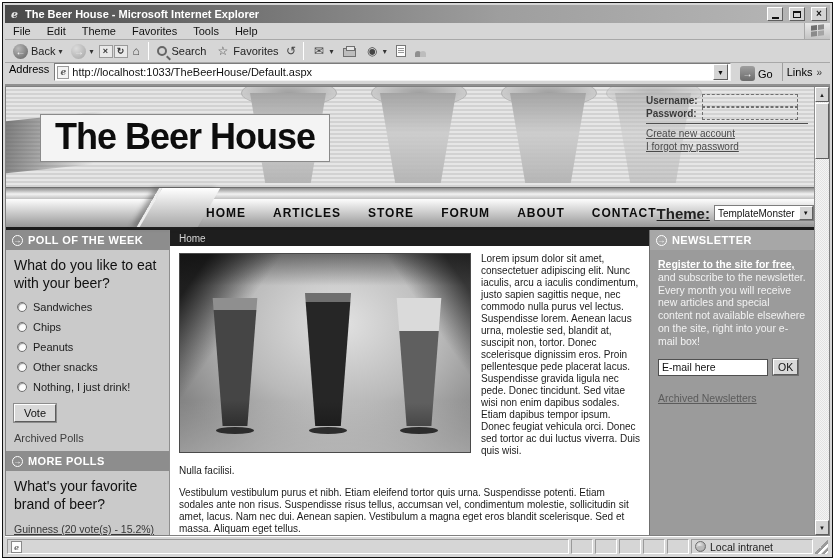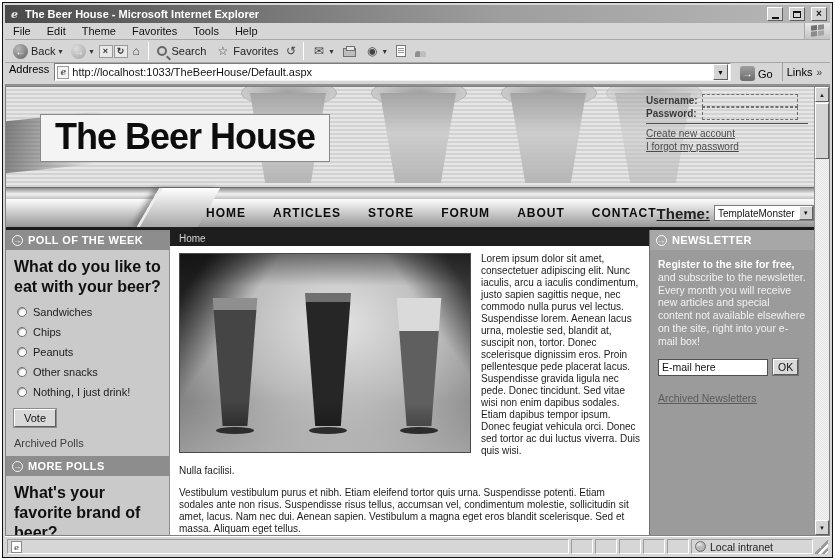--- a/index.html
+++ b/index.html
@@ -117,21 +117,21 @@
     font-size:6px;display:flex;align-items:center;justify-content:center;}
 
   
   .columns{flex:1;display:flex;min-height:0;overflow:hidden;}
   .panel-header{height:20px;display:flex;align-items:center;gap:5px;padding:0 6px;
     background:#8d8d8d;color:#fff;font-size:11px;font-weight:bold;letter-spacing:.4px;flex-shrink:0;}
   .ph-icon{width:11px;height:11px;border:1px solid #fff;border-radius:50%;color:#fff;font-size:8px;
     display:flex;align-items:center;justify-content:center;flex-shrink:0;}
 
   .col-left{width:164px;background:#cacaca;border-right:1px solid #8f8f8f;flex-shrink:0;font-size:11px;color:#1c1c1c;overflow:hidden;}
-  .poll-question{font-weight:bold;font-size:16px;padding:7px 8px 5px;color:#101010;line-height:1.25;}
+  .poll-question{font-weight:normal;font-size:14px;padding:7px 8px 5px;color:#101010;line-height:1.25;}
   .radio-row{display:flex;align-items:center;gap:6px;padding:4px 0 4px 11px;}
   .radio{width:10px;height:10px;border-radius:50%;background:#fdfdfd;border:1px solid #707070;
     box-shadow:inset 1px 1px 1px rgba(0,0,0,.4);flex-shrink:0;}
   .vote-btn{margin:7px 0 2px 8px;padding:2px 9px;font-size:11px;background:#d9d9d9;color:#111;
     border:1px solid;border-color:#fff #5c5c5c #5c5c5c #fff;outline:1px solid #8d8d8d;font-family:"Liberation Sans",sans-serif;}
   .side-link{display:inline-block;margin:8px 8px 7px;color:#3d3d3d;}
   .result-item{padding:5px 8px 2px;}
   .result-link{color:#383838;text-decoration:underline;font-size:10.5px;white-space:nowrap;}
   .result-bar{height:5px;background:#8b8b8b;margin-top:3px;}
 
@@ -155,21 +155,21 @@
   .b2{left:129px;width:38px;}
   .b3{left:220px;width:38px;}
   .para-right{flex:1;min-width:0;}
   .after-photo{margin-top:8px;}
   .para3{margin-top:10px;}
 
   .col-right{width:165px;background:#9b9b9b;border-left:1px solid #6f6f6f;flex-shrink:0;color:#f4f4f4;font-size:10.5px;overflow:hidden;}
   .panel-header.nl{background:#a7a7a7;}
   .nl-body{padding:8px 8px 0;}
   .nl-intro{line-height:1.22;color:#f2f2f2;}
-  .nl-intro b{color:#fff;}
+  .nl-intro b{color:#fff;text-decoration:underline;}
   .nl-form{display:flex;align-items:center;gap:5px;margin-top:11px;}
   .nl-input{width:110px;height:17px;border:1px solid #4f4f4f;font-size:10.5px;padding:0 3px;font-family:"Liberation Sans",sans-serif;color:#111;outline:none;}
   .ok-btn{padding:1px 4px;font-size:10.5px;background:#d9d9d9;color:#111;border:1px solid;border-color:#fff #5c5c5c #5c5c5c #fff;outline:1px solid #6f6f6f;font-family:"Liberation Sans",sans-serif;}
   .nl-link{display:inline-block;margin-top:16px;color:#5b5b5b;text-decoration:underline;}
 
   
   .statusbar{height:19px;background:#d6d6d6;display:flex;align-items:center;gap:2px;padding:2px 2px 1px;
     font-size:10.5px;color:#222;flex-shrink:0;border-top:1px solid #fff;}
   .sb-pane{height:15px;border:1px solid;border-color:#9a9a9a #fff #fff #9a9a9a;display:flex;align-items:center;padding:0 3px;gap:4px;}
   .sb-main{flex:1;}

